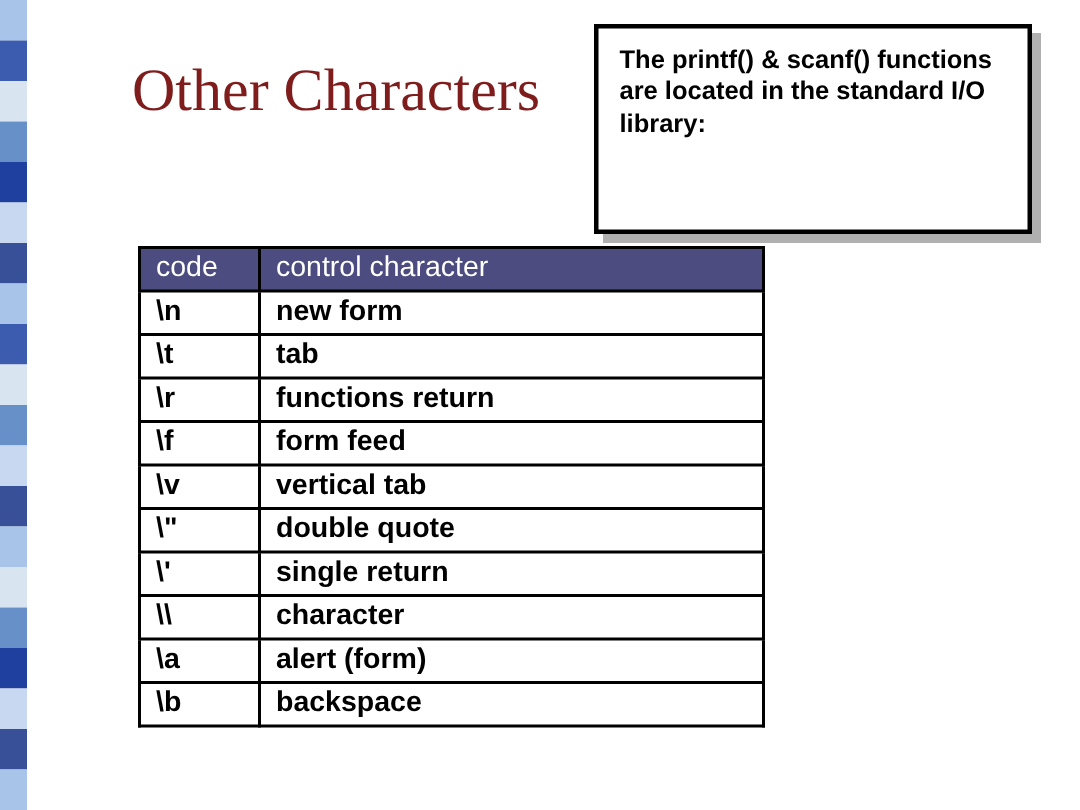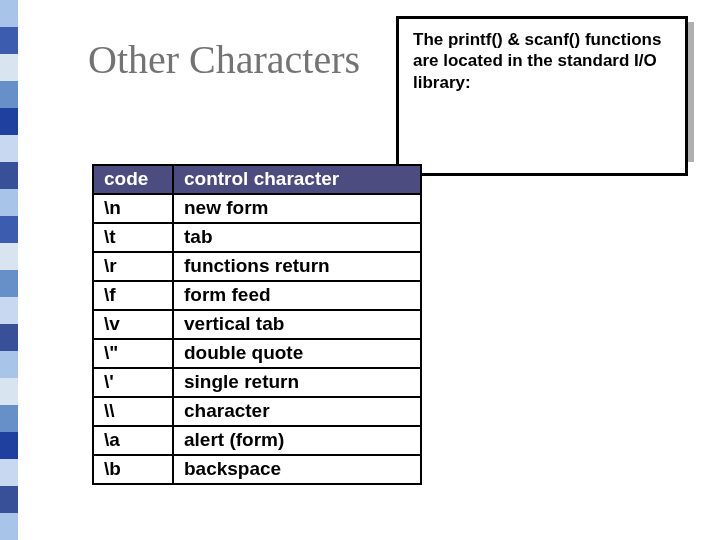--- a/index.html
+++ b/index.html
@@ -24,39 +24,39 @@
       width: 100%;
       flex: 1;
     }
     .title {
       position: absolute;
       left: 88px;
       top: 36px;
       font-family: "Times New Roman", Times, serif;
       font-size: 40px;
       font-weight: 400;
-      color: #737373;
+      color: #7f1d1d;
     }
     .callout {
       position: absolute;
       left: 396px;
       top: 16px;
     }
     .callout-shadow {
       position: absolute;
       left: 6px;
       top: 6px;
       width: 292px;
       height: 140px;
       background: #b0b0b0;
     }
     .callout-box {
       position: relative;
       width: 292px;
-      height: 160px;
+      height: 140px;
       background: #fff;
       border: 3px solid #000;
       padding: 10px 14px;
     }
     .callout-text {
       font-size: 17px;
       font-weight: 700;
       line-height: 1.25;
       color: #000;
     }
@@ -80,24 +80,24 @@
       color: #000;
     }
     .table td, .table th {
       border: 2px solid #000;
       padding: 2px 10px 3px 10px;
       text-align: left;
     }
     .table thead th {
       background: #4c4c80;
       color: #fff;
-      font-weight: 700;
+      font-weight: 400;
     }
     .table .col-code { width: 80px; }
-    .table .col-desc { width: 248px; }
+    .table .col-desc { width: 336px; }
   </style>
 </head>
 <body>
 
 <div class="sidebar">
     <div class="block" style="background: rgb(168, 196, 232);"></div>
     <div class="block" style="background: rgb(60, 92, 176);"></div>
     <div class="block" style="background: rgb(216, 228, 240);"></div>
     <div class="block" style="background: rgb(104, 144, 200);"></div>
     <div class="block" style="background: rgb(32, 64, 160);"></div>

